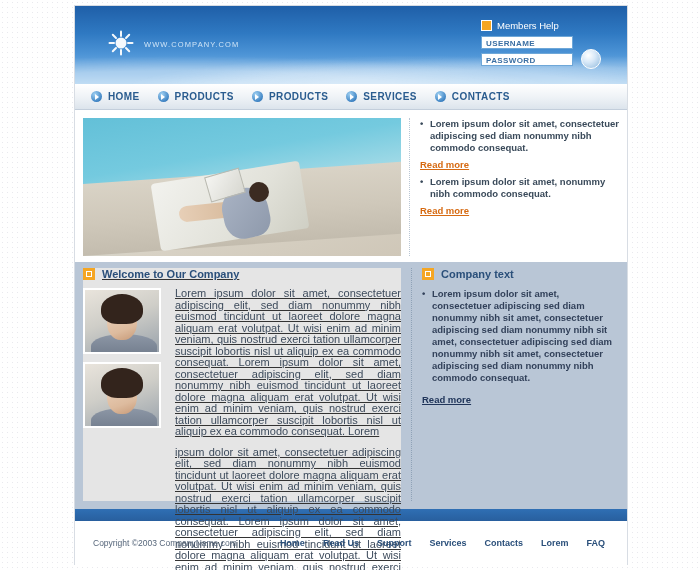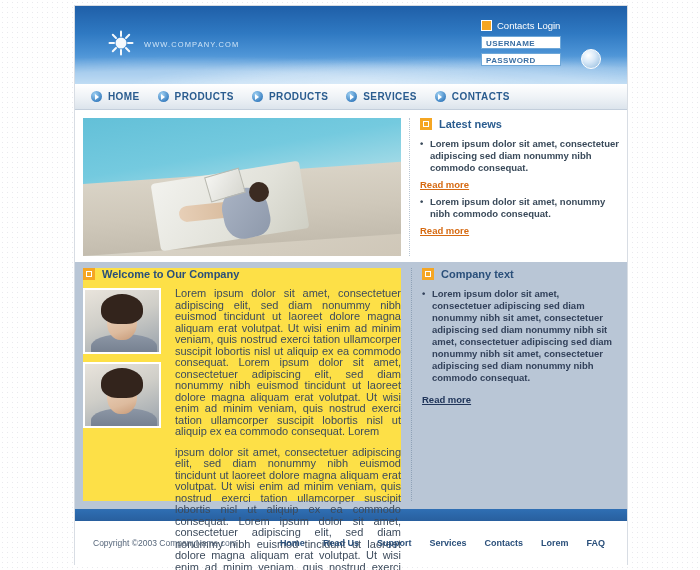--- a/index.html
+++ b/index.html
@@ -95,21 +95,21 @@
     margin-bottom: 5px;
   }
   .login-title .bullet {
     width: 9px; height: 9px;
     background: #f5a623;
     border: 1px solid #ffffff;
     margin-right: 5px;
     display: inline-block;
   }
   .login-field {
-    width: 80px;
+    width: 92px;
     height: 13px;
     background: #ffffff;
     border: 1px solid #6ea7d8;
     color: #3b6fa3;
     font-size: 8px;
     font-weight: bold;
     letter-spacing: .4px;
     line-height: 13px;
     padding: 0 4px;
     margin-bottom: 4px;
@@ -305,21 +305,22 @@
   
   .content-row {
     display: flex;
     background: #b9c6d6;
     padding: 6px 8px 8px 8px;
     box-sizing: border-box;
     height: 247px;
   }
   .col-left {
     width: 318px;
-    background: #fde047;
+    background: #e5e5e5;
+    text-decoration: underline;
   }
   .col-left .panel-title { color: #2a4f7a; }
   .left-body {
     display: flex;
     margin-top: 8px;
   }
   .thumbs {
     width: 84px;
     margin-right: 8px;
   }
@@ -452,21 +453,21 @@
         </svg>
       </span>
       <span class="logo-text">
         <span class="logo-sub" style="display:block;">WWW.COMPANY.COM</span>
       </span>
     </div>
 
     <div class="login-block">
       <div class="login-title">
         <span class="bullet"></span>
-        <span>Contacts Login</span>
+        <span>Members Help</span>
       </div>
       <div class="login-field" placeholder="USERNAME">USERNAME</div>
       <div class="login-field" placeholder="PASSWORD">PASSWORD</div>
       <div class="login-go"></div>
     </div>
   </div>
 
   <div class="nav">
     <div class="nav-item">
       <span class="nav-dot"></span>
@@ -497,24 +498,20 @@
       <div class="towel"></div>
       <div class="leg"></div>
       <div class="person">
         <div class="body"></div>
         <div class="head"></div>
         <div class="laptop"></div>
       </div>
     </div>
 
     <div class="news">
-      <div class="panel-head">
-        <span class="sq"></span>
-        <span class="panel-title">Latest news</span>
-      </div>
 
       <div class="news-item">
         <div class="news-text">Lorem ipsum dolor sit amet, consectetuer adipiscing sed diam nonummy nibh commodo consequat.</div>
         <span class="read-more">Read more</span>
       </div>
 
       <div class="news-item">
         <div class="news-text">Lorem ipsum dolor sit amet, nonummy nibh commodo consequat.</div>
         <span class="read-more">Read more</span>
       </div>

